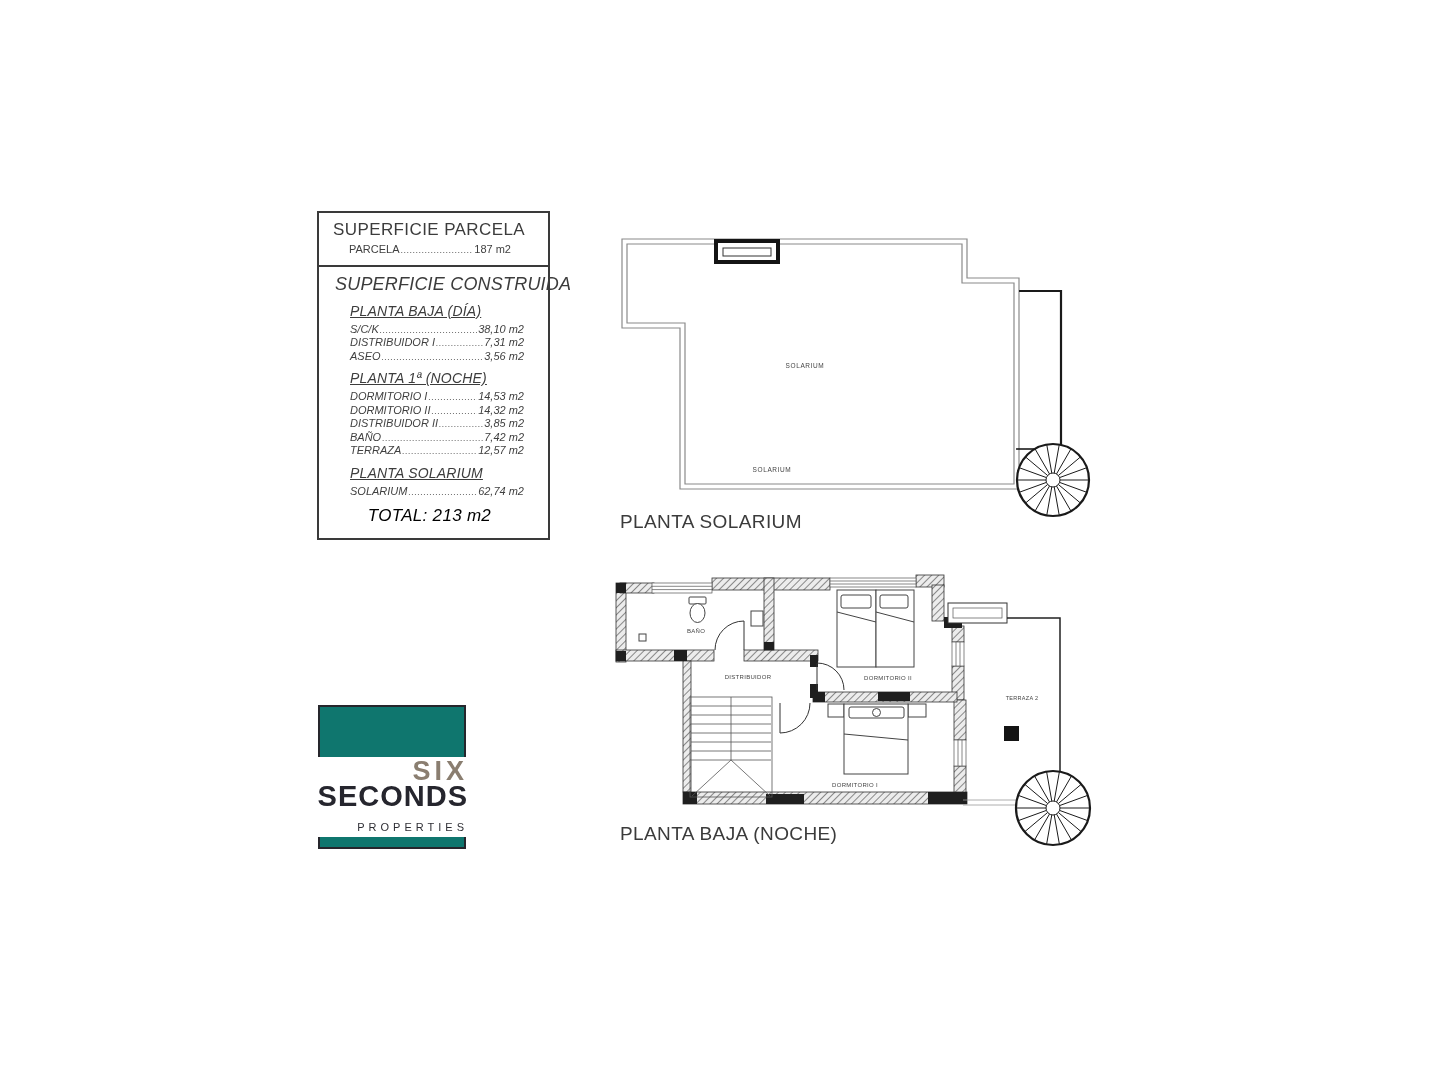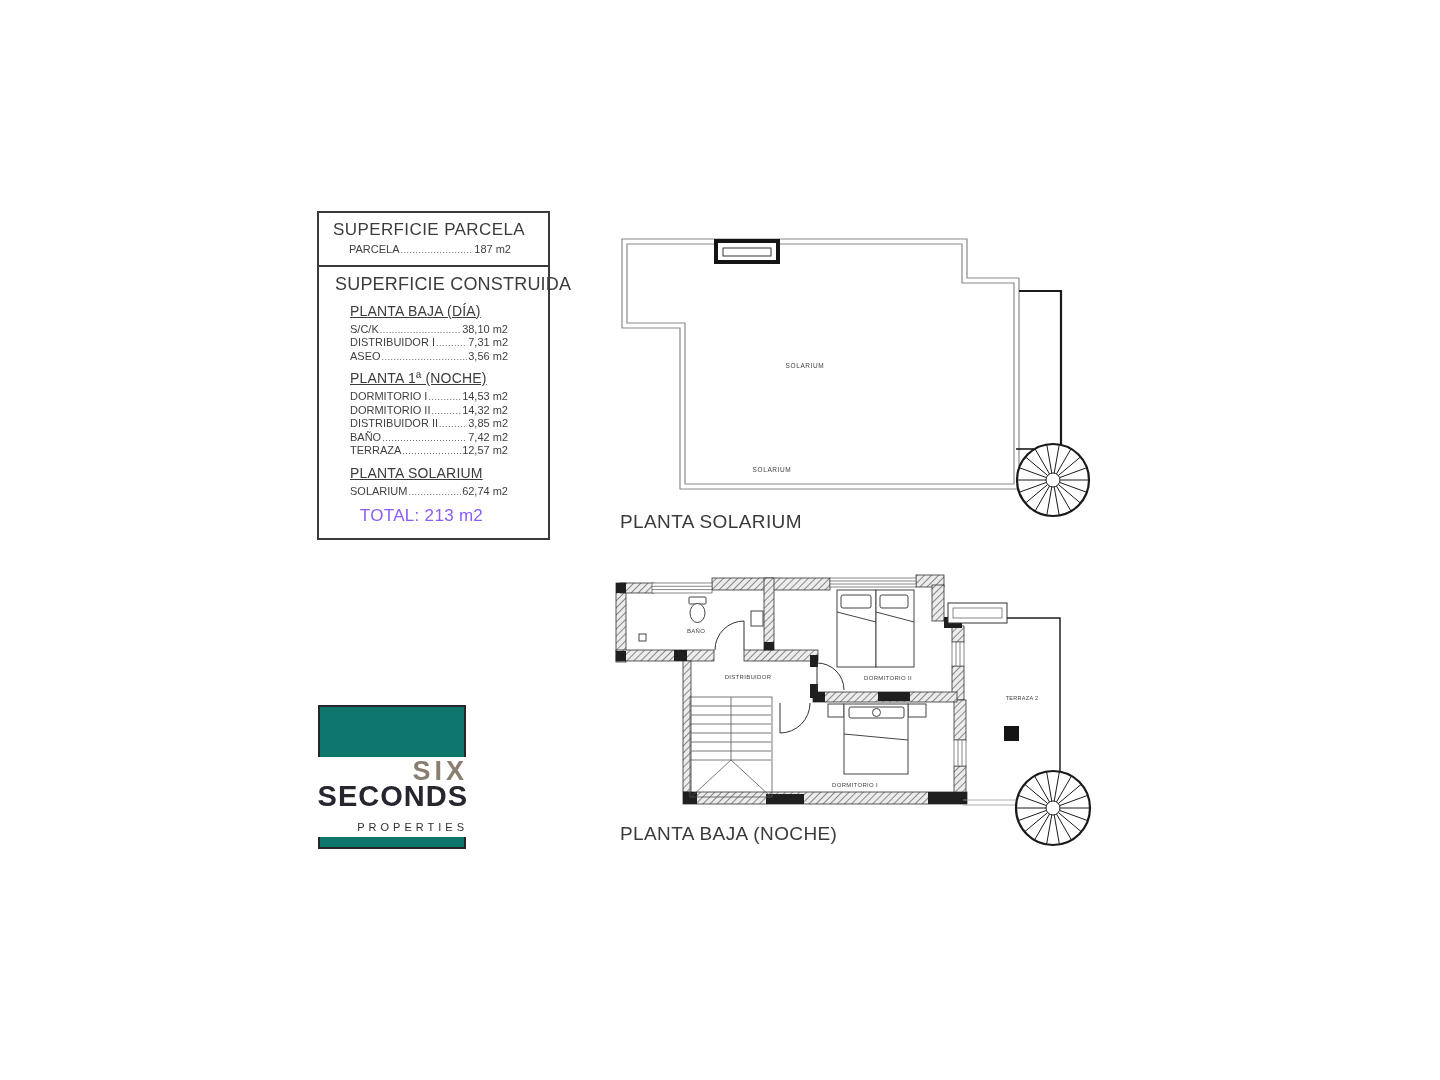--- a/index.html
+++ b/index.html
@@ -4,30 +4,30 @@
 <style>
   html,body{margin:0;padding:0;background:#fff;}
   .page{position:relative;width:1440px;height:1072px;background:#ffffff;overflow:hidden;
         font-family:"Liberation Sans", sans-serif;color:#333;}
 
   
   .area-table{position:absolute;left:317px;top:211px;width:229px;border:2px solid #3a3a3a;background:#fff;}
   .sec1{padding:6px 12px 6px 14px;border-bottom:2px solid #3a3a3a;}
   .sec1 .big-title{font-size:17px;line-height:22px;color:#3c3c3c;letter-spacing:0.4px;}
   .sec1 .rows{margin:2px 0 2px 16px;width:162px;}
-  .sec2{padding:5px 40px 12px 16px;}
+  .sec2{padding:5px 24px 12px 16px;font-style:italic;}
   .sec2 .big-title{font-size:18px;line-height:24px;color:#3c3c3c;letter-spacing:0.2px;white-space:nowrap;}
   .group{margin:7px 0 0 15px;}
   .gtitle{font-size:14px;line-height:17px;margin-bottom:3px;text-decoration:underline;color:#3c3c3c;letter-spacing:0.2px;white-space:nowrap;}
   .row{display:flex;align-items:baseline;font-size:11px;line-height:12.5px;color:#3f3f3f;}
   .row .lbl{white-space:nowrap;}
   .row .dots{flex:1;overflow:hidden;white-space:nowrap;color:#555;font-size:9px;margin:0 1px;}
   .row .dots::after{content:"..................................................................";letter-spacing:0.5px;}
   .row .val{white-space:nowrap;}
-  .total-line{font-size:17px;margin-top:8px;text-align:center;color:#8b5cf6;letter-spacing:0.3px;}
+  .total-line{font-size:17px;margin-top:8px;text-align:center;color:#000000;letter-spacing:0.3px;}
 
   
   .plan-title{position:absolute;font-size:19px;color:#3b3b3b;letter-spacing:0.4px;white-space:nowrap;}
   .plan-title.solarium{left:620px;top:511px;}
   .plan-title.night{left:620px;top:823px;}
 
   
   svg.plan{position:absolute;overflow:visible;}
   svg.plan text{font-family:"Liberation Sans", sans-serif;fill:#444;}
 

